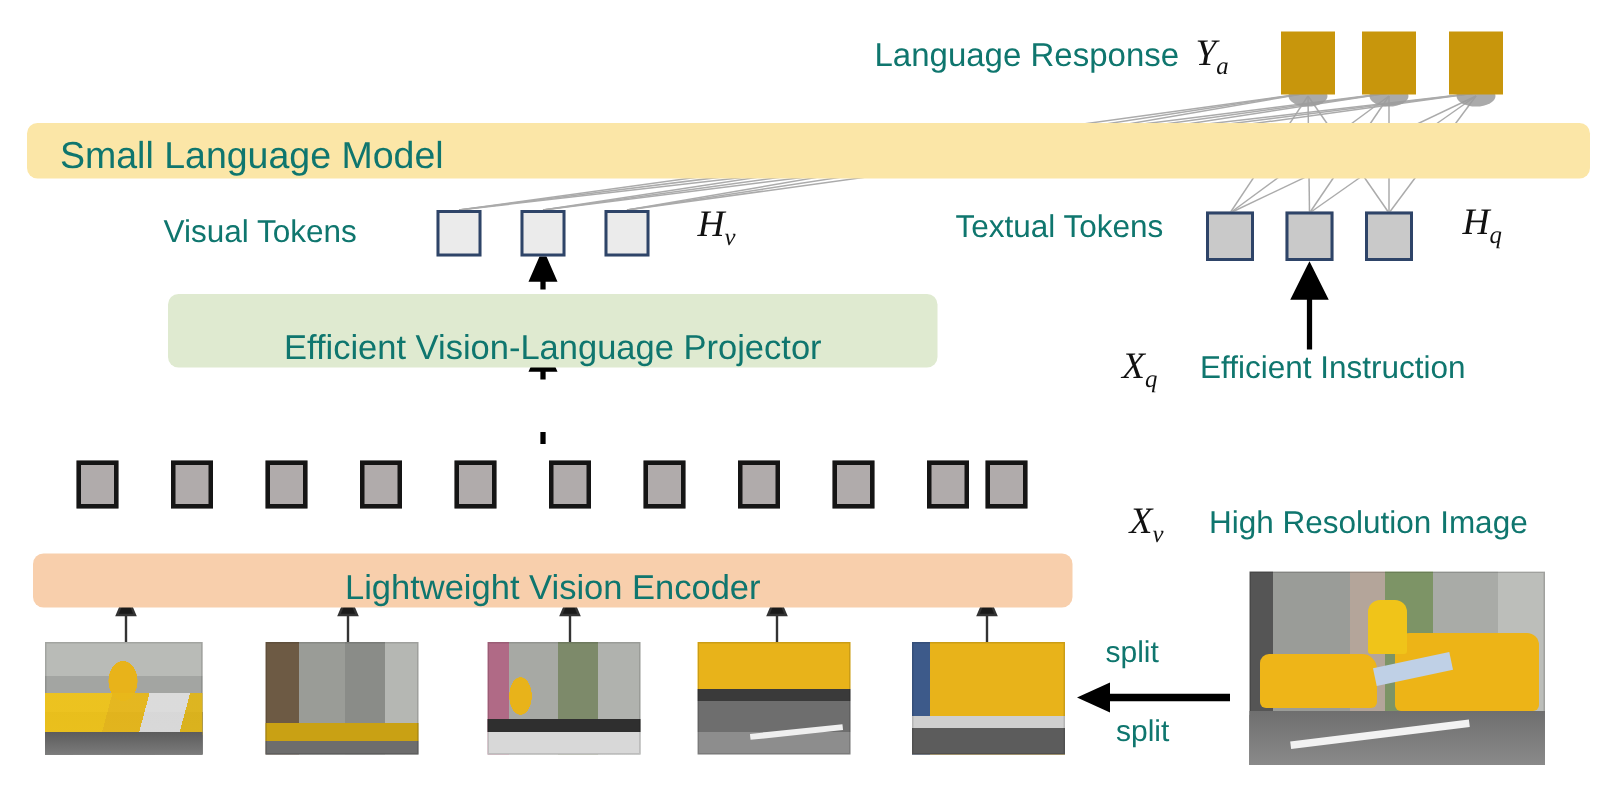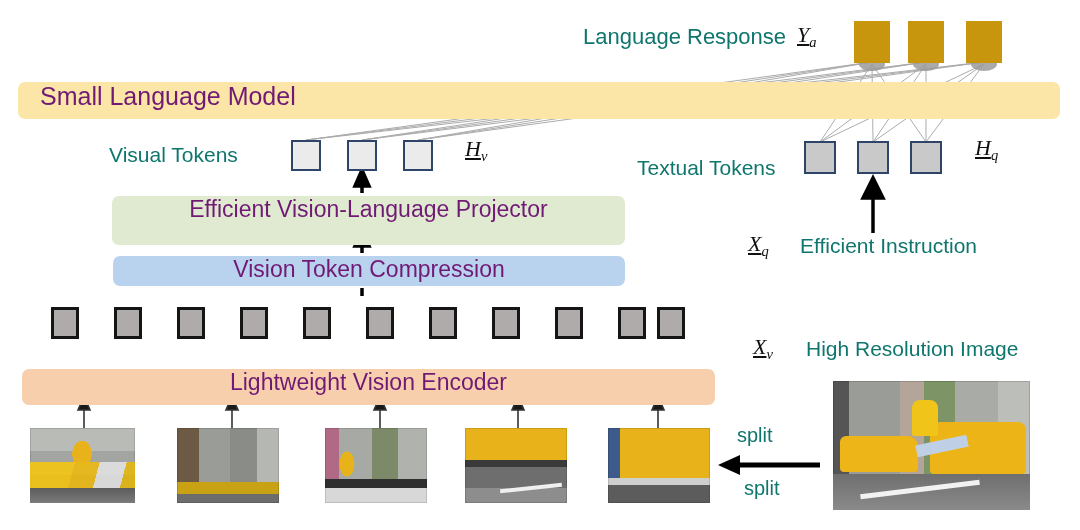--- a/index.html
+++ b/index.html
@@ -1,30 +1,30 @@
 <!DOCTYPE html>
 <html><head>
 <meta charset="utf-8">
 <style>
   html,body{margin:0;padding:0;background:#ffffff;}
   body{width:1080px;height:530px;overflow:hidden;
        font-family:"Liberation Sans","DejaVu Sans",sans-serif;}
   #stage{position:relative;width:1080px;height:530px;background:#fff;}
 
-  .bar{position:absolute;display:flex;align-items:flex-start;justify-content:center;
-       border-radius:7px;font-size:23px;color:#701a75;white-space:nowrap;}
+  .bar{position:absolute;display:flex;align-items:flex-end;justify-content:center;
+       border-radius:7px;font-size:23px;color:#0f766e;white-space:nowrap;}
   .bar-slm{left:18px;top:82px;width:1042px;height:37px;background:#fbe6a7;
            justify-content:flex-start;padding-left:22px;box-sizing:border-box;font-size:25px;}
   .bar-proj{left:112px;top:196px;width:513px;height:49px;background:#dfead0;}
   .bar-comp{left:113px;top:256px;width:512px;height:30px;background:#b9d2ee;}
   .bar-enc{left:22px;top:357px;width:693px;height:36px;background:#f8cfac;margin-top:12px;}
 
   .label{position:absolute;font-size:21px;color:#0f766e;white-space:nowrap;}
   .mathlbl{position:absolute;font-family:"Liberation Serif","DejaVu Serif",serif;
-           font-style:italic;font-size:22px;color:#111;white-space:nowrap;text-decoration:underline;}
+           font-style:italic;font-size:25px;color:#111;white-space:nowrap;}
   .mathlbl sub{font-size:0.66em;font-style:italic;}
 
   .tok{position:absolute;box-sizing:border-box;}
   .tok-vis{width:30px;height:31px;background:#ebebeb;border:2.5px solid #2e4468;}
   .tok-txt{width:32px;height:33px;background:#c9c9c9;border:2.5px solid #2e4468;}
   .tok-gold{width:36px;height:42px;background:#c8960c;}
   .tok-gray{width:28px;height:32px;background:#b0abab;border:3px solid #151515;}
 
   .img{position:absolute;background-repeat:no-repeat;background-size:cover;}
 
@@ -98,23 +98,20 @@
       <polygon points="718,465 740,455 740,475" fill="#000"></polygon>
     </g>
   </svg>
 
   <div class="bar bar-slm">
     <span>Small Language Model</span>
   </div>
   <div class="bar bar-proj">
     <span>Efficient Vision-Language Projector</span>
   </div>
-  <div class="bar bar-comp">
-    <span>Vision Token Compression</span>
-  </div>
   <div class="bar bar-enc">
     <span>Lightweight Vision Encoder</span>
   </div>
 
   <div class="label" style="left:583px;top:24px;font-size:22px;">Language Response</div>
   <div class="mathlbl" style="left:797px;top:22px;">
     <span>Y</span><sub>a</sub>
   </div>
 
   <div class="tok tok-gold" style="left:854px;top:21px;"></div>
@@ -122,21 +119,21 @@
   <div class="tok tok-gold" style="left:966px;top:21px;"></div>
 
   <div class="label" style="left:109px;top:143px;">Visual Tokens</div>
   <div class="tok tok-vis" style="left:291px;top:140px;"></div>
   <div class="tok tok-vis" style="left:347px;top:140px;"></div>
   <div class="tok tok-vis" style="left:403px;top:140px;"></div>
   <div class="mathlbl" style="left:465px;top:136px;">
     <span>H</span><sub>v</sub>
   </div>
 
-  <div class="label" style="left:637px;top:156px;">Textual Tokens</div>
+  <div class="label" style="left:637px;top:140px;">Textual Tokens</div>
   <div class="tok tok-txt" style="left:804px;top:141px;"></div>
   <div class="tok tok-txt" style="left:857px;top:141px;"></div>
   <div class="tok tok-txt" style="left:910px;top:141px;"></div>
   <div class="mathlbl" style="left:975px;top:135px;">
     <span>H</span><sub>q</sub>
   </div>
 
   <div class="mathlbl" style="left:748px;top:231px;">
     <span>X</span><sub>q</sub>
   </div>

